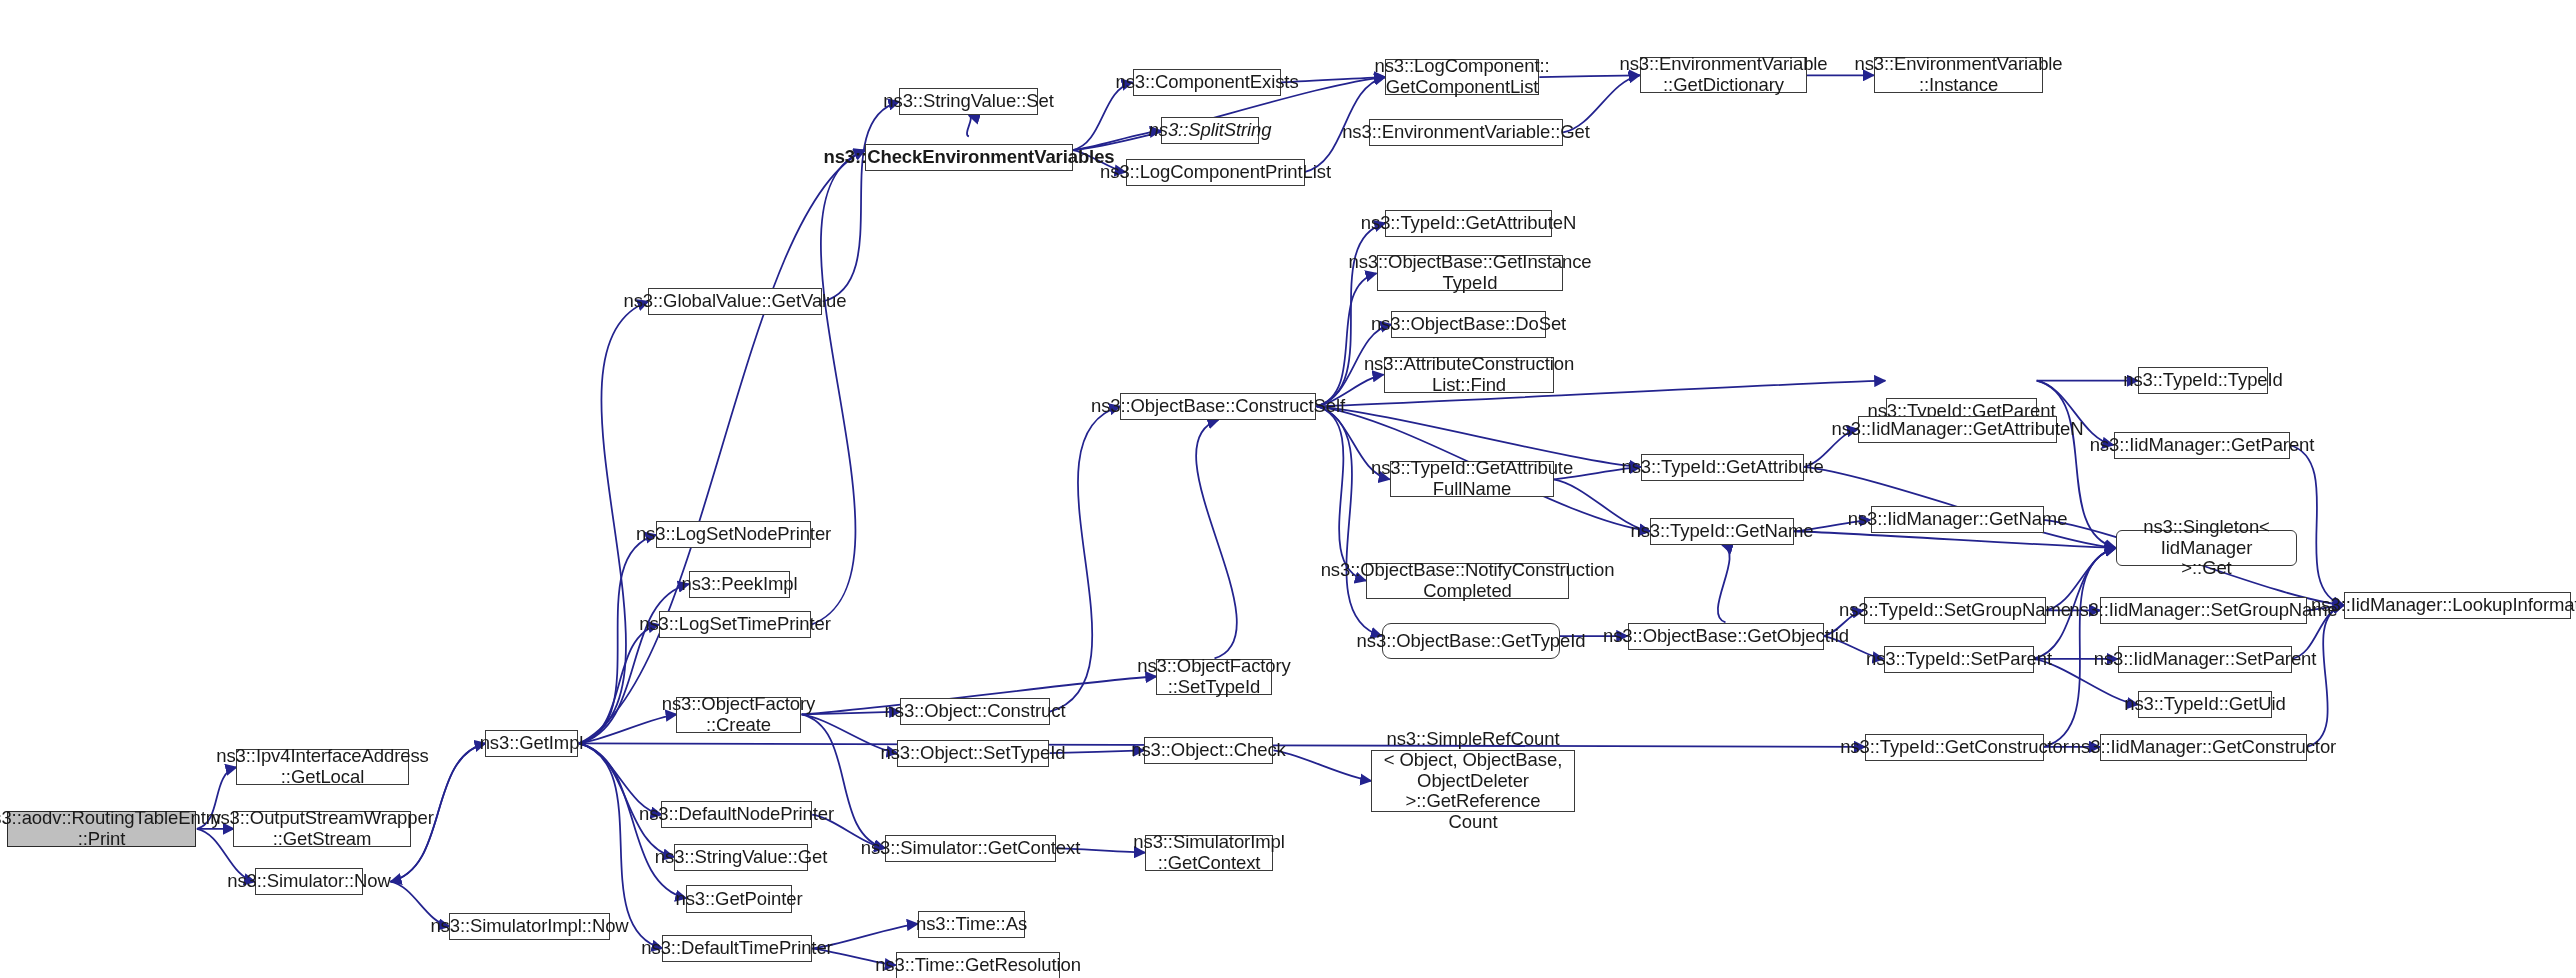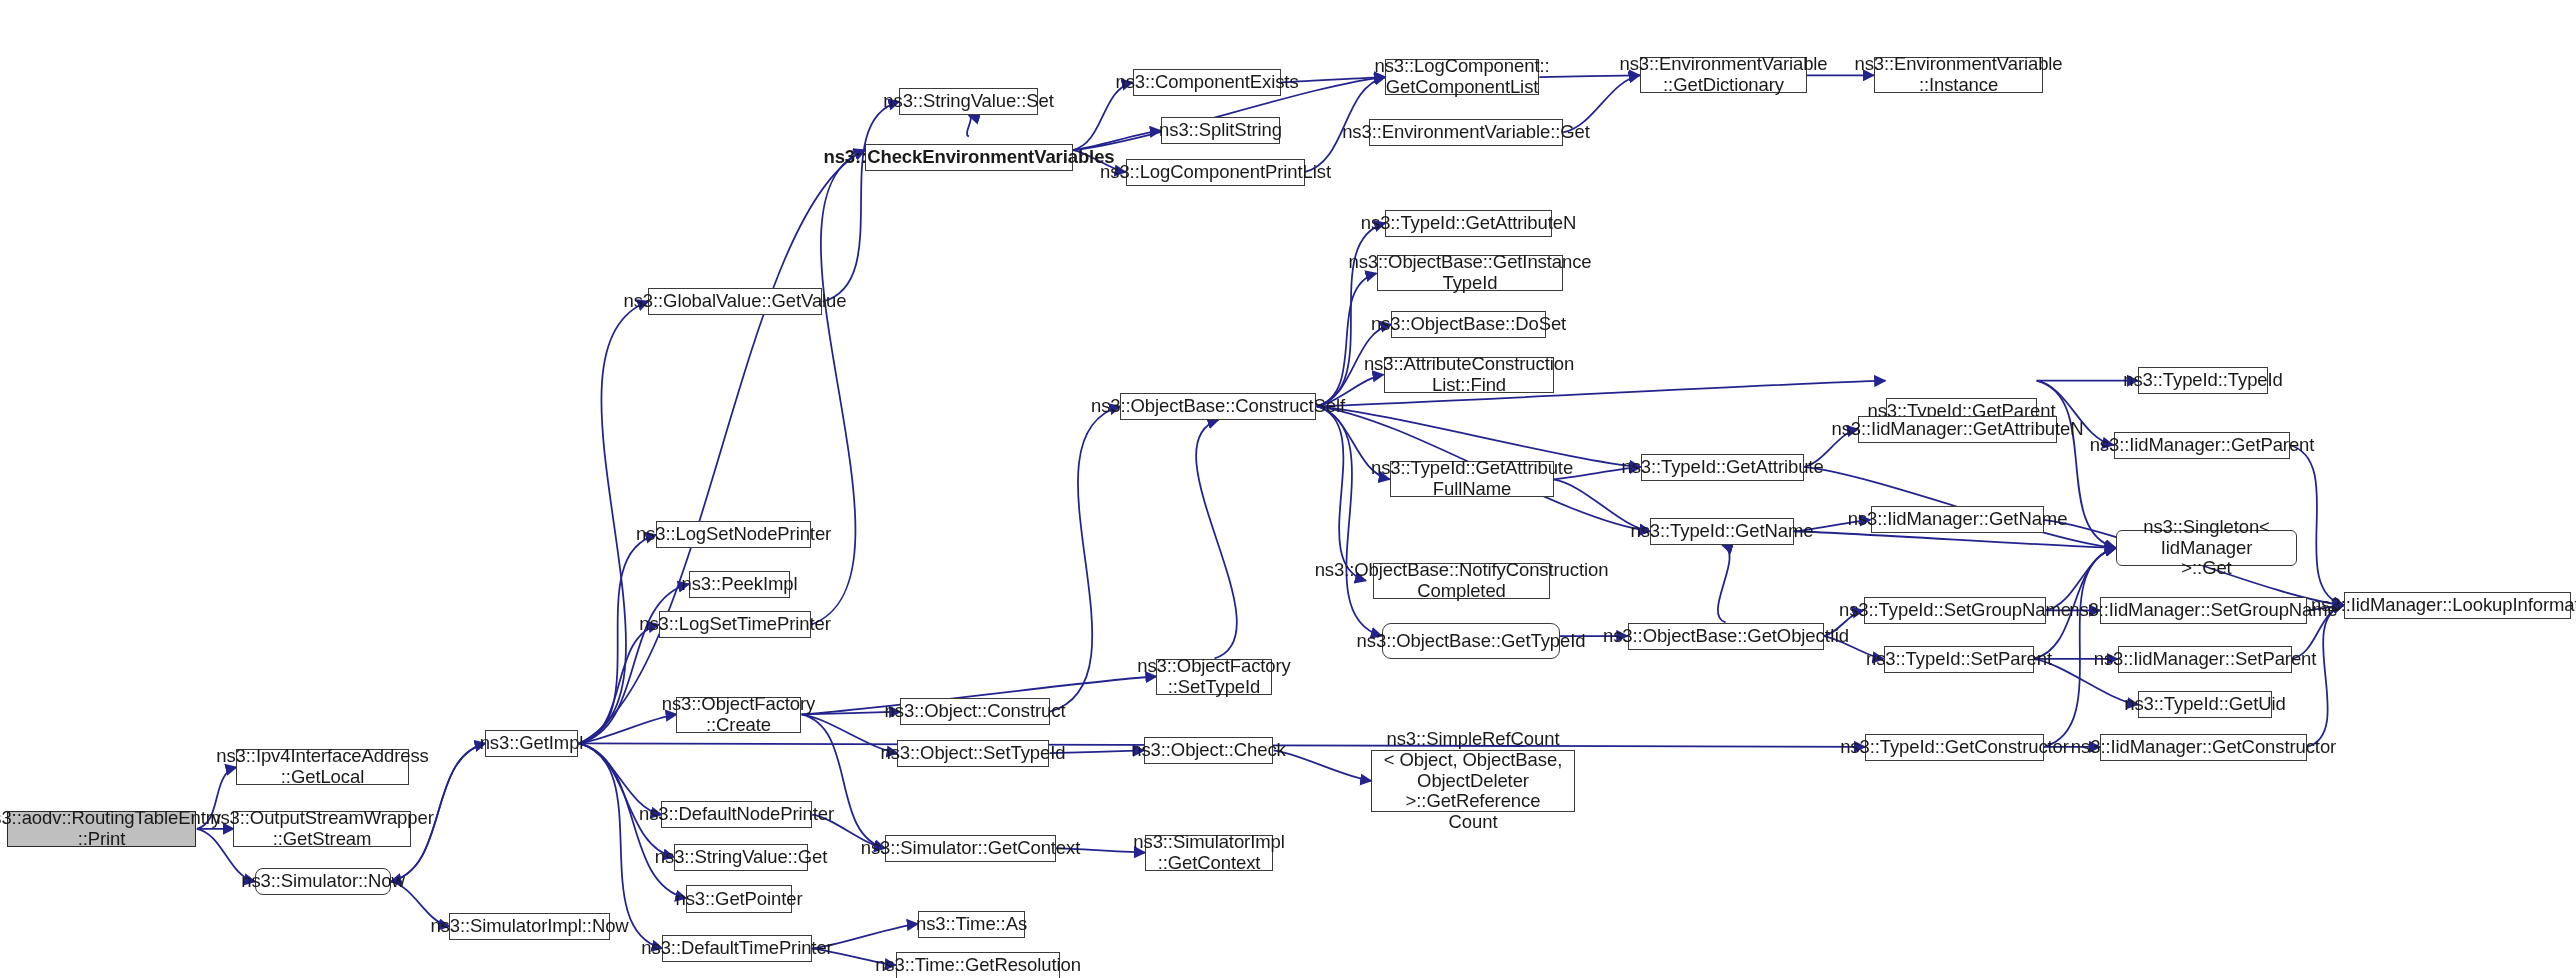--- a/index.html
+++ b/index.html
@@ -132,55 +132,55 @@
         <path d="M 921 709.5 C 1065 655.6, 838 224.4, 982 170.5" fill="none" stroke="#23238e" stroke-width="2" marker-end="url(#arrow)"></path>
       </g>
   </svg>
   <div id="nodes-layer">
       <div class="node root" style="left: 7px; top: 811px; width: 189px; height: 36px;"><span>ns3::aodv::RoutingTableEntry
 ::Print</span></div>
       <div class="node" style="left: 236px; top: 749px; width: 173px; height: 36px;"><span>ns3::Ipv4InterfaceAddress
 ::GetLocal</span></div>
       <div class="node" style="left: 233px; top: 811px; width: 178px; height: 36px;"><span>ns3::OutputStreamWrapper
 ::GetStream</span></div>
-      <div class="node" style="left: 255px; top: 868px; width: 136px; height: 27px; border-radius: 8px;"><span>ns3::Simulator::Now</span></div>
+      <div class="node" style="left: 255px; top: 868px; width: 108px; height: 27px;"><span>ns3::Simulator::Now</span></div>
       <div class="node" style="left: 449px; top: 913px; width: 161px; height: 27px;"><span>ns3::SimulatorImpl::Now</span></div>
       <div class="node" style="left: 485px; top: 730px; width: 93px; height: 27px;"><span>ns3::GetImpl</span></div>
       <div class="node" style="left: 648px; top: 288px; width: 174px; height: 27px;"><span>ns3::GlobalValue::GetValue</span></div>
       <div class="node" style="left: 656px; top: 521px; width: 155px; height: 27px;"><span>ns3::LogSetNodePrinter</span></div>
       <div class="node" style="left: 689px; top: 571px; width: 101px; height: 27px;"><span>ns3::PeekImpl</span></div>
       <div class="node" style="left: 659px; top: 611px; width: 152px; height: 27px;"><span>ns3::LogSetTimePrinter</span></div>
       <div class="node" style="left: 676px; top: 697px; width: 125px; height: 36px;"><span>ns3::ObjectFactory
 ::Create</span></div>
       <div class="node" style="left: 661px; top: 801px; width: 151px; height: 27px;"><span>ns3::DefaultNodePrinter</span></div>
       <div class="node" style="left: 674px; top: 844px; width: 134px; height: 27px;"><span>ns3::StringValue::Get</span></div>
       <div class="node" style="left: 686px; top: 885px; width: 106px; height: 28px;"><span>ns3::GetPointer</span></div>
       <div class="node" style="left: 662px; top: 935px; width: 150px; height: 27px;"><span>ns3::DefaultTimePrinter</span></div>
       <div class="node" style="left: 899px; top: 88px; width: 139px; height: 27px;"><span>ns3::StringValue::Set</span></div>
       <div class="node" style="left: 865px; top: 144px; width: 208px; height: 27px; font-weight: bold;"><span>ns3::CheckEnvironmentVariables</span></div>
       <div class="node" style="left: 1133px; top: 69px; width: 148px; height: 27px;"><span>ns3::ComponentExists</span></div>
-      <div class="node" style="left: 1161px; top: 117px; width: 119px; height: 27px;"><span>ns3::SplitString</span></div>
+      <div class="node" style="left: 1161px; top: 117px; width: 98px; height: 27px; font-style: italic;"><span>ns3::SplitString</span></div>
       <div class="node" style="left: 1126px; top: 159px; width: 179px; height: 27px;"><span>ns3::LogComponentPrintList</span></div>
       <div class="node" style="left: 1385px; top: 59px; width: 154px; height: 36px;"><span>ns3::LogComponent::
 GetComponentList</span></div>
       <div class="node" style="left: 1369px; top: 119px; width: 194px; height: 27px;"><span>ns3::EnvironmentVariable::Get</span></div>
       <div class="node" style="left: 1640px; top: 57px; width: 167px; height: 36px;"><span>ns3::EnvironmentVariable
 ::GetDictionary</span></div>
       <div class="node" style="left: 1874px; top: 57px; width: 169px; height: 36px;"><span>ns3::EnvironmentVariable
 ::Instance</span></div>
       <div class="node" style="left: 1120px; top: 393px; width: 196px; height: 27px;"><span>ns3::ObjectBase::ConstructSelf</span></div>
       <div class="node" style="left: 1385px; top: 210px; width: 167px; height: 27px;"><span>ns3::TypeId::GetAttributeN</span></div>
       <div class="node" style="left: 1377px; top: 255px; width: 186px; height: 36px;"><span>ns3::ObjectBase::GetInstance
 TypeId</span></div>
       <div class="node" style="left: 1391px; top: 311px; width: 155px; height: 27px;"><span>ns3::ObjectBase::DoSet</span></div>
       <div class="node" style="left: 1384px; top: 357px; width: 170px; height: 36px;"><span>ns3::AttributeConstruction
 List::Find</span></div>
       <div class="node" style="left: 1390px; top: 461px; width: 164px; height: 36px;"><span>ns3::TypeId::GetAttribute
 FullName</span></div>
-      <div class="node" style="left: 1366px; top: 563px; width: 177px; height: 36px; margin-left: 7px;"><span>ns3::ObjectBase::NotifyConstruction
+      <div class="node" style="left: 1366px; top: 563px; width: 203px; height: 36px;"><span>ns3::ObjectBase::NotifyConstruction
 Completed</span></div>
       <div class="node" style="left: 1382px; top: 623px; width: 178px; height: 36px; border-radius: 9px;"><span>ns3::ObjectBase::GetTypeId</span></div>
       <div class="node" style="left: 1641px; top: 454px; width: 163px; height: 27px;"><span>ns3::TypeId::GetAttribute</span></div>
       <div class="node" style="left: 1650px; top: 518px; width: 144px; height: 27px;"><span>ns3::TypeId::GetName</span></div>
       <div class="node" style="left: 1628px; top: 623px; width: 196px; height: 27px;"><span>ns3::ObjectBase::GetObjectIid</span></div>
       <div class="node" style="left: 1886px; top: 367px; width: 151px; height: 27px; margin-top: 31px;"><span>ns3::TypeId::GetParent</span></div>
       <div class="node" style="left: 1858px; top: 416px; width: 199px; height: 27px;"><span>ns3::IidManager::GetAttributeN</span></div>
       <div class="node" style="left: 1871px; top: 506px; width: 173px; height: 27px;"><span>ns3::IidManager::GetName</span></div>
       <div class="node" style="left: 1864px; top: 597px; width: 182px; height: 27px;"><span>ns3::TypeId::SetGroupName</span></div>
       <div class="node" style="left: 1884px; top: 646px; width: 150px; height: 27px;"><span>ns3::TypeId::SetParent</span></div>

